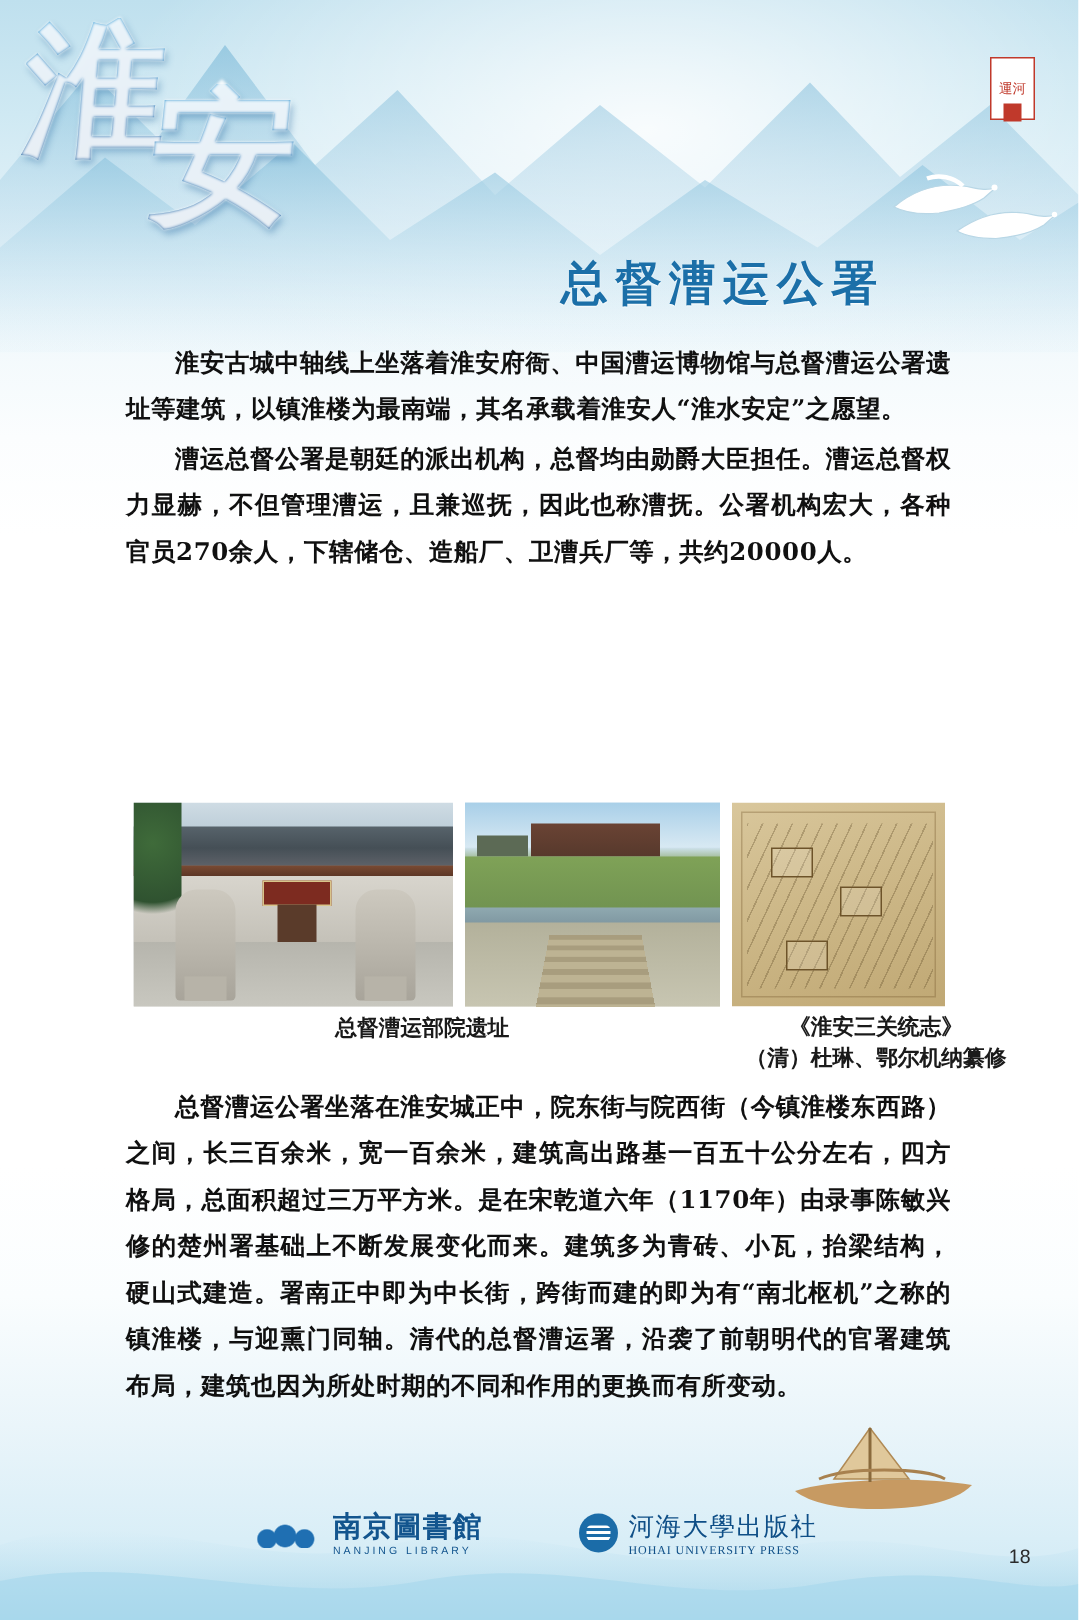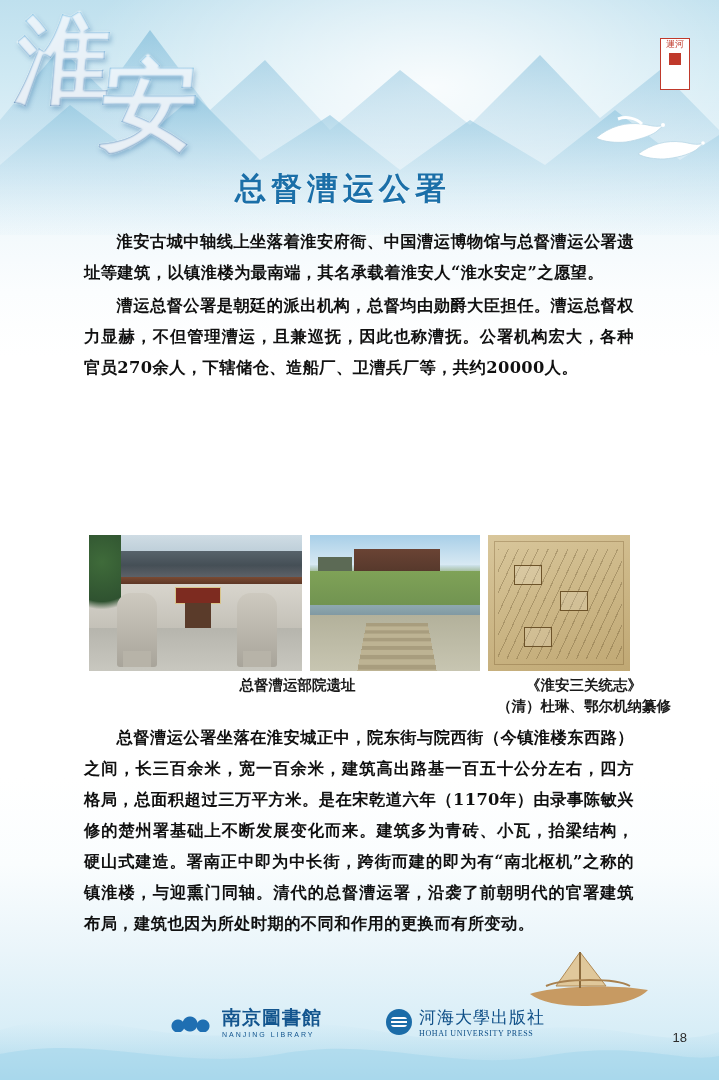--- a/index.html
+++ b/index.html
@@ -100,28 +100,28 @@
     font-weight: bold;
     letter-spacing: 2px;
     color: #16608f;
     text-shadow: 0 1px 2px rgba(255,255,255,0.8);
   }
   .seal {
     position: absolute;
     left: 660px;
     top: 38px;
     width: 30px;
-    height: 52px;
+    height: 42px;
     border: 1px solid #c0392b;
     background: #ffffff;
     color: #c0392b;
     font-size: 9px;
     line-height: 11px;
     text-align: center;
-    padding-top: 0;
+    padding-top: 16px;
     box-sizing: border-box;
     font-family: "DejaVu Serif", serif;
   }
   .seal .sq {
     display: block;
     width: 12px; height: 12px;
     margin: 3px auto 0;
     background: #c0392b;
   }
 
@@ -132,22 +132,21 @@
   }
   .crane-1 { left: 592px; top: 112px; }
   .crane-2 { left: 636px; top: 132px; }
 
   
   .title-wrap {
     position: absolute;
     left: 0;
     top: 168px;
     width: 590px;
-    text-align: center;
-    padding-left: 48px;
+    text-align: right;
   }
   .page-title {
     display: inline-block;
     font-family: "DejaVu Serif", "Liberation Serif", serif;
     font-size: 31px;
     font-weight: bold;
     letter-spacing: 5px;
     color: #1b6fa8;
     text-shadow: 0 1px 1px rgba(255,255,255,0.9);
   }
@@ -257,21 +256,21 @@
   .ph3 .s3 { left: 36px; top: 92px; }
   .ph3 .river {
     position: absolute; left: 10px; top: 14px; width: 124px; height: 110px;
     background:
       repeating-linear-gradient(115deg, rgba(90,70,35,0.30) 0px, rgba(90,70,35,0.30) 1px, rgba(0,0,0,0) 1px, rgba(0,0,0,0) 9px);
   }
 
   
   .cap-left {
     position: absolute;
-    left: 100px;
+    left: 84px;
     top: 676px;
     width: 395px;
     text-align: center;
     font-family: "DejaVu Serif", "Liberation Serif", serif;
     font-size: 14.5px;
     color: #1a1a1a;
     font-weight: bold;
   }
   .cap-right {
     position: absolute;

